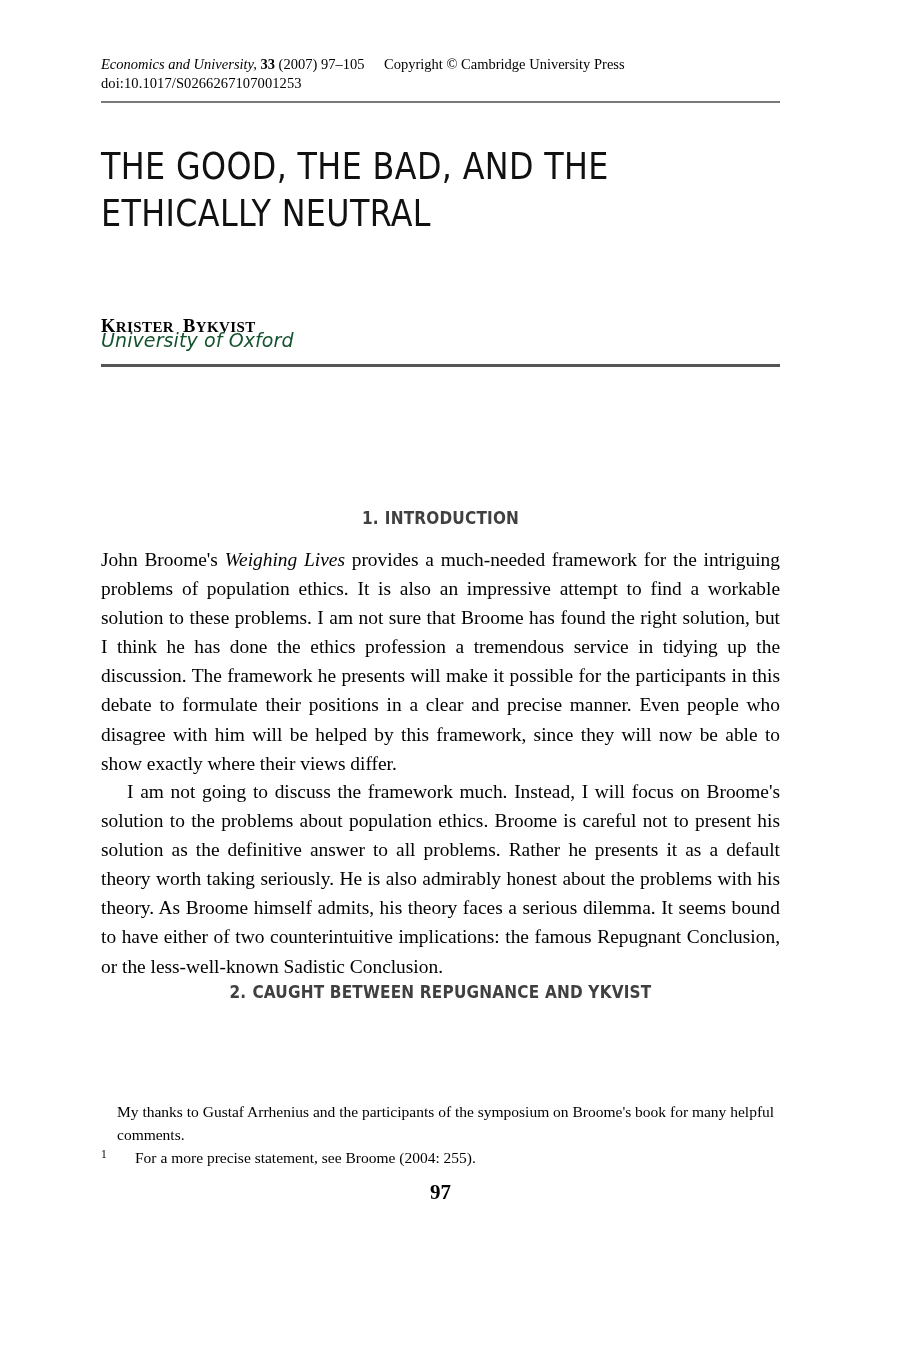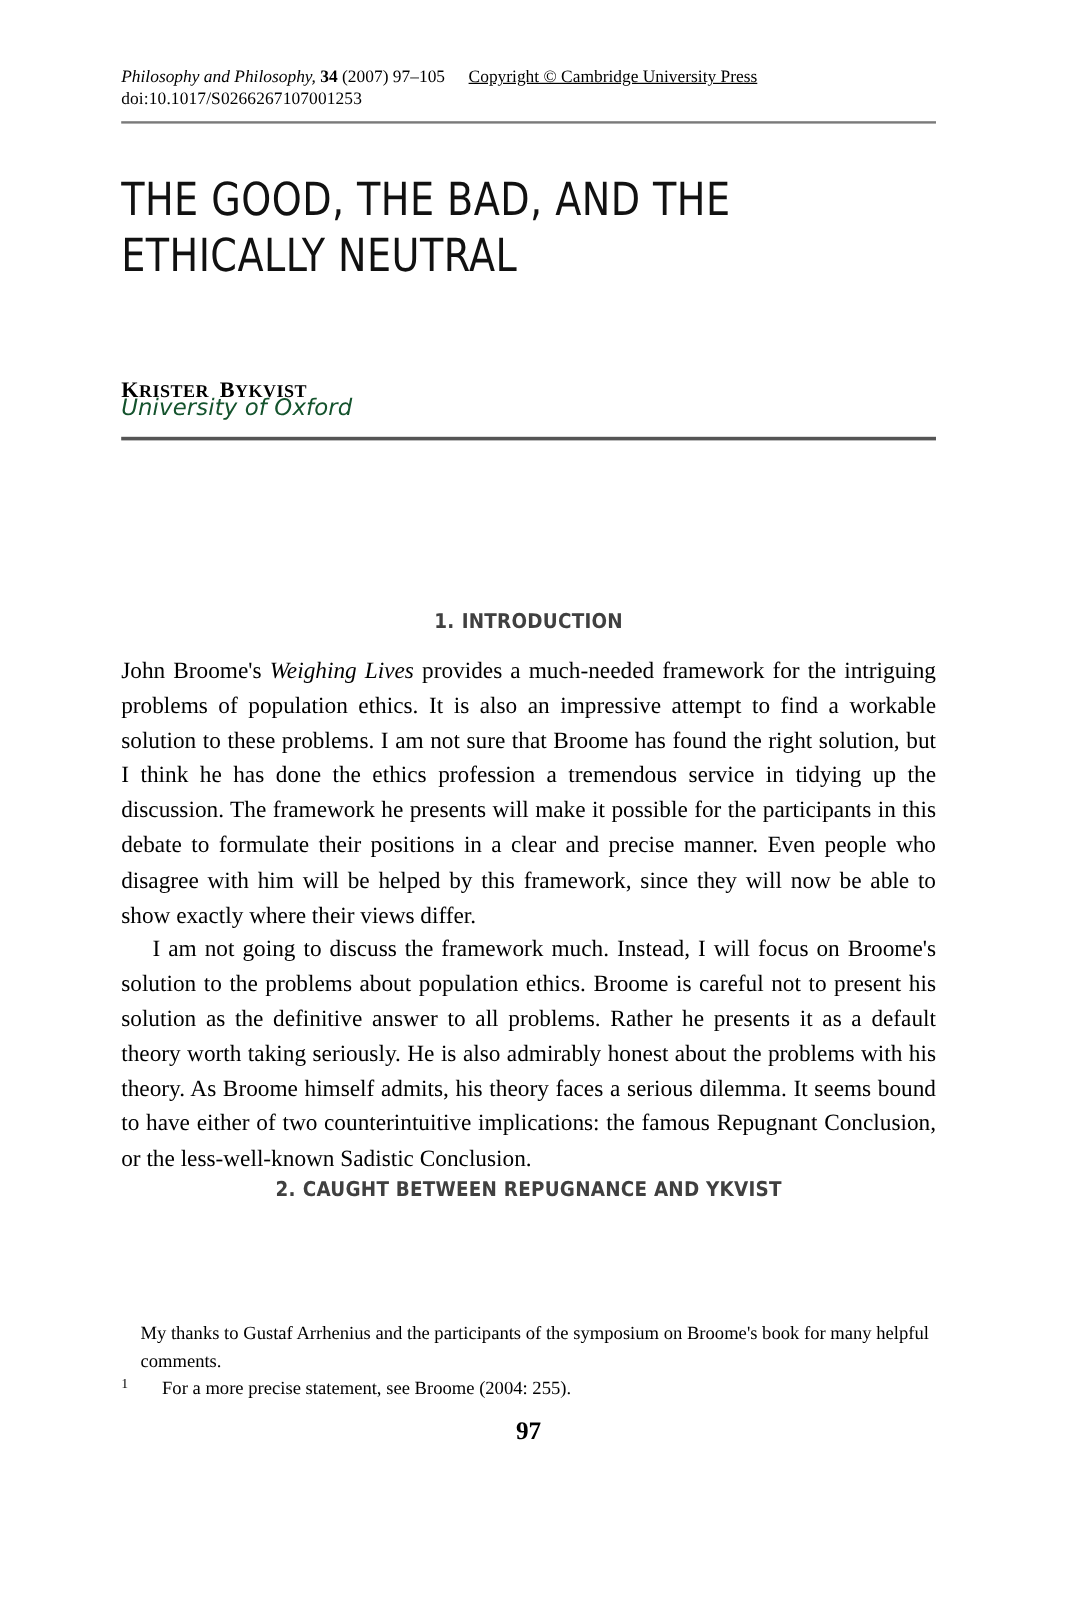--- a/index.html
+++ b/index.html
@@ -36,21 +36,20 @@
     color: #000;
   }
   .journal-line1 .jtitle {
     font-style: italic;
   }
   .journal-line1 .jvol {
     font-weight: bold;
   }
   .journal-line1 .jcopy {
     margin-left: 16px;
-    text-decoration: underline;
   }
   .journal-line2 {
     letter-spacing: 0.1px;
   }
 
   hr.rule {
     border: 0;
     margin: 0;
     padding: 0;
     position: absolute;
@@ -200,22 +199,22 @@
     font-size: 21px;
   }
 </style>
 </head>
 <body>
 
 <div class="page">
 
   <div class="journal-header">
     <div class="journal-line1">
-      <span class="jtitle">Philosophy and Philosophy,</span>
-      <span class="jvol">34</span>
+      <span class="jtitle">Economics and University,</span>
+      <span class="jvol">33</span>
       <span>(2007)</span>
       <span>97–105</span>
       <span class="jcopy">Copyright © Cambridge University Press</span>
     </div>
     <div class="journal-line2">doi:10.1017/S0266267107001253</div>
   </div>
 
   <hr class="rule rule-top">
 
   <h1 class="article-title">

